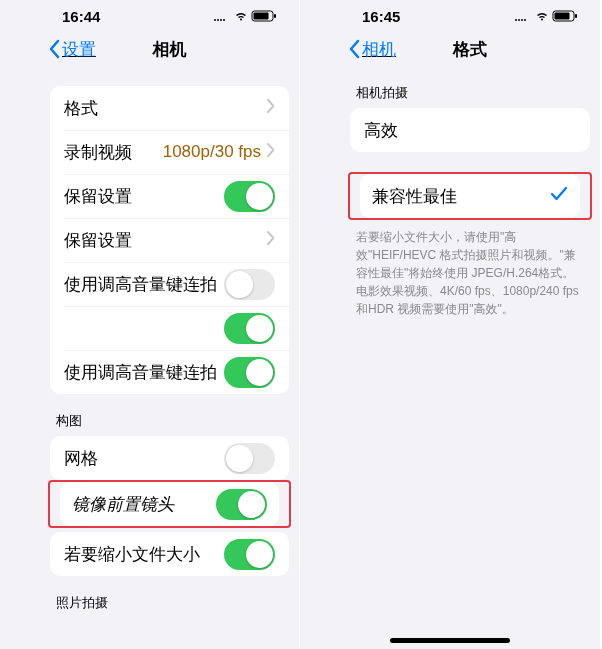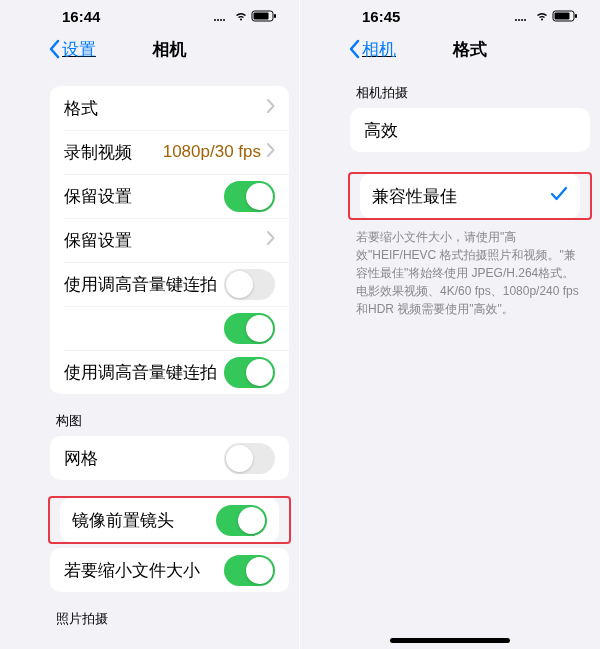--- a/index.html
+++ b/index.html
@@ -122,21 +122,21 @@
         </div>
       <div class="section-header">构图</div>
       <div id="lg2">
           <div class="group">
             <div class="row">
               <span class="row-label">网格</span>
               <span class="row-spacer"></span>
               <span class="toggle off"></span>
             </div>
           </div>
-          <div class="hl" style="margin-top: 16px;">
+          <div class="hl" style="margin-top: 0; font-style: italic;">
             <div class="group">
               <div class="row">
                 <span class="row-label">镜像前置镜头</span>
                 <span class="row-spacer"></span>
                 <span class="toggle on"></span>
               </div>
             </div>
           </div>
           <div class="group tight-group" style="margin-top: 4px;">
             <div class="row">

